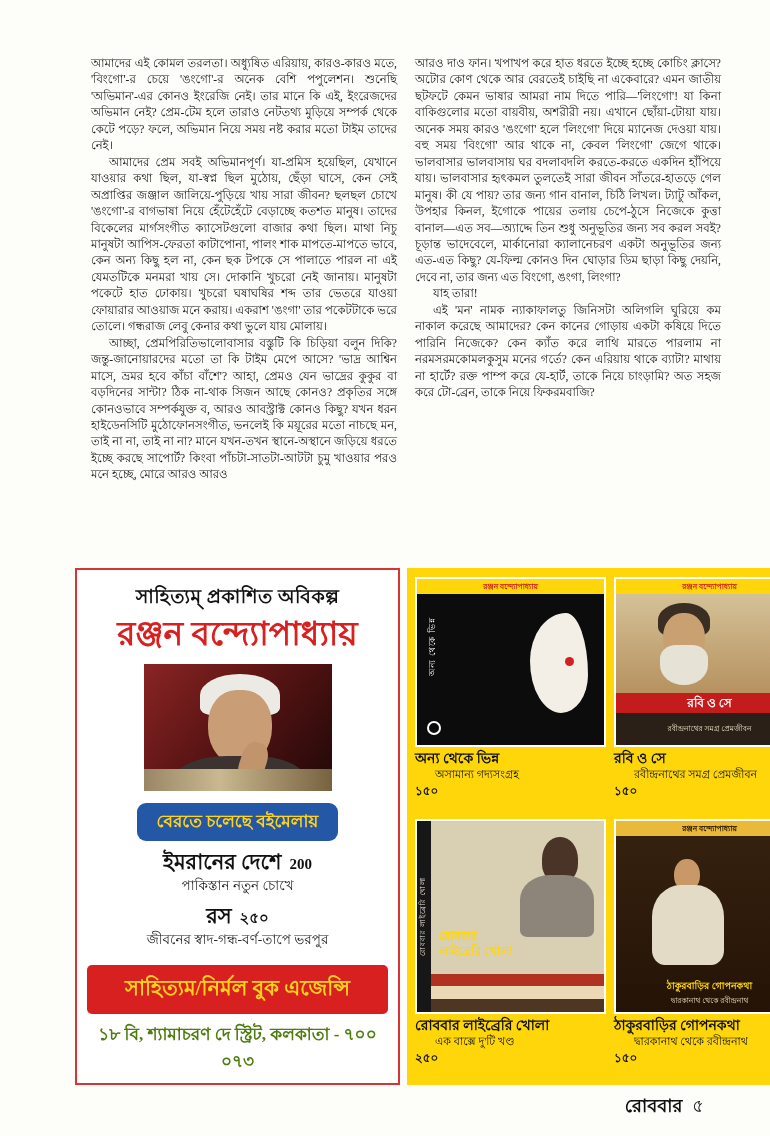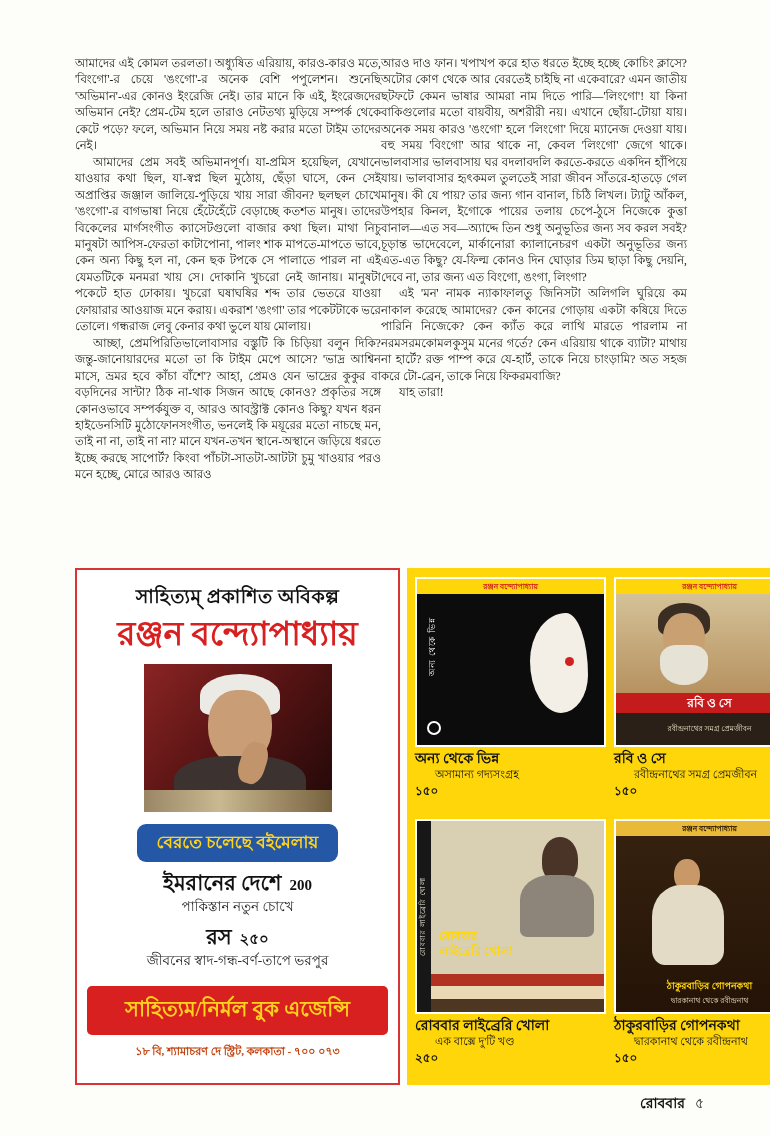--- a/index.html
+++ b/index.html
@@ -4,22 +4,22 @@
 <style>
   * { margin:0; padding:0; box-sizing:border-box; }
   html,body { background:#fbfaf6; }
   body { font-family:"Liberation Serif","DejaVu Serif",serif; }
   .page{
     position:relative; width:770px; height:1136px; margin:0 auto;
     background:#fdfdfa; overflow:hidden; color:#1a1a1a;
   }
   
   .text-columns{
-    position:absolute; left:75px; top:56px; width:630px; height:505px;
-    display:flex; font-family:Liberation Serif, serif;
+    position:absolute; left:91px; top:56px; width:630px; height:505px;
+    display:flex; gap:18px;font-family:Liberation Serif, serif;
   }
   .col{ width:306px; font-size:11.6px; line-height:1.42; text-align:justify; color:#151515;}
   .col p{ margin:0; }
   .col p.indent{ text-indent:18px; }
   
   .ad-section{
     position:absolute; left:75px; top:568px; width:738px; height:517px;
     display:flex; gap:7px;
   }
   .ad-left{
@@ -48,21 +48,21 @@
     background:#2457a6; color:#ffd21c; font-weight:bold; font-size:17px;
     padding:5px 20px; border-radius:9px; margin:2px 0 8px;
   }
   .bookline{ font-size:21px; font-weight:bold; color:#111; line-height:1.25; }
   .bookline .price{ font-size:15px; font-weight:bold; margin-left:8px; }
   .subline{ font-size:13.5px; color:#222; margin-bottom:5px; }
   .agency{
     width:100%; background:#d82020; color:#ffd21c; font-weight:bold;
     font-size:21px; padding:7px 4px; border-radius:5px; margin:8px 0 8px;
   }
-  .addr{ font-size:11px; font-weight:bold; color:#c2410c; line-height:1.55; }
+  .addr{ font-size:17px; font-weight:bold; color:#4d7c0f; line-height:1.55; }
   
   .ad-right{
     flex:1; background:#ffd60a; padding:9px 8px;
     display:grid; grid-template-columns:1fr 1fr; column-gap:8px; row-gap:10px;
   }
   .book-card{ display:flex; flex-direction:column; }
   .cover{ position:relative; width:100%; border:2px solid #fff; overflow:hidden; }
   .cover .strip{ position:absolute; left:0; top:0; width:100%; height:15px;
     font-size:7.5px; font-weight:bold; text-align:center; line-height:15px; }
   .cap-title{ font-size:14px; font-weight:bold; color:#111; margin-top:4px; line-height:1.2;}
@@ -113,38 +113,38 @@
   .c4 .strip{ background:#e9b93a; color:#201000; }
   .c4-head{ position:absolute; left:58px; top:38px; width:26px; height:32px;
     background:#c89868; border-radius:48%; }
   .c4-robe{ position:absolute; left:36px; top:64px; width:72px; height:80px;
     background:#e4dbc6; border-radius:40% 40% 18% 18%; }
   .c4-title{ position:absolute; left:0; bottom:18px; width:100%;
     color:#ffd60a; font-weight:bold; font-size:9.5px; text-align:center; }
   .c4-sub{ position:absolute; left:0; bottom:5px; width:100%;
     color:#f2e6c8; font-size:7.5px; text-align:center; }
   
-  .footer{ position:absolute; right:66px; top:1092px; font-size:14px; color:#111;text-align:center; }
+  .footer{ position:absolute; right:66px; top:1092px; font-size:18px; color:#111;text-align:center; }
   .footer .mag{ font-weight:bold; margin-right:10px; }
 </style>
 </head>
 <body>
 
 <div class="page">
 
   <div class="text-columns">
     <div class="col">
       <p>আমাদের এই কোমল তরলতা। অধ্যুষিত এরিয়ায়, কারও-কারও মতে, 'বিংগো'-র চেয়ে 'ঙংগো'-র অনেক বেশি পপুলেশন। শুনেছি 'অভিমান'-এর কোনও ইংরেজি নেই। তার মানে কি এই, ইংরেজদের অভিমান নেই? প্রেম-টেম হলে তারাও নেটতথ্য মুড়িয়ে সম্পর্ক থেকে কেটে পড়ে? ফলে, অভিমান নিয়ে সময় নষ্ট করার মতো টাইম তাদের নেই।</p>
       <p class="indent">আমাদের প্রেম সবই অভিমানপূর্ণ। যা-প্রমিস হয়েছিল, যেখানে যাওয়ার কথা ছিল, যা-স্বপ্ন ছিল মুঠোয়, ছেঁড়া ঘাসে, কেন সেই অপ্রাপ্তির জঞ্জাল জালিয়ে-পুড়িয়ে খায় সারা জীবন? ছলছল চোখে 'ঙংগো'-র বাগভাষা নিয়ে হেঁটেহেঁটে বেড়াচ্ছে কতশত মানুষ। তাদের বিকেলের মার্গসংগীত ক্যাসেটগুলো বাজার কথা ছিল। মাথা নিচু মানুষটা আপিস-ফেরতা কাটাপোনা, পালং শাক মাপতে-মাপতে ভাবে, কেন অন্য কিছু হল না, কেন ছক টপকে সে পালাতে পারল না এই যেমতটিকে মনমরা খায় সে। দোকানি খুচরো নেই জানায়। মানুষটা পকেটে হাত ঢোকায়। খুচরো ঘষাঘষির শব্দ তার ভেতরে যাওয়া ফোয়ারার আওয়াজ মনে করায়। একরাশ 'ঙংগা' তার পকেটটাকে ভরে তোলে। গন্ধরাজ লেবু কেনার কথা ভুলে যায় মোলায়।</p>
       <p class="indent">আচ্ছা, প্রেমপিরিতিভালোবাসার বস্তুটি কি চিড়িয়া বলুন দিকি? জন্তু-জানোয়ারদের মতো তা কি টাইম মেপে আসে? 'ভাদ্র আশ্বিন মাসে, ভ্রমর হবে কাঁচা বাঁশে'? আহা, প্রেমও যেন ভাদ্রের কুকুর বা বড়দিনের সান্টা? ঠিক না-থাক সিজন আছে কোনও? প্রকৃতির সঙ্গে কোনওভাবে সম্পর্কযুক্ত ব, আরও আবস্ট্রাক্ট কোনও কিছু? যখন ধরন হাইডেনসিটি মুঠোফোনসংগীত, ভনলেই কি ময়ূরের মতো নাচছে মন, তাই না না, তাই না না? মানে যখন-তখন স্থানে-অস্থানে জড়িয়ে ধরতে ইচ্ছে করছে সাপোর্ট? কিংবা পাঁচটা-সাতটা-আটটা চুমু খাওয়ার পরও মনে হচ্ছে, মোরে আরও আরও</p>
     </div>
     <div class="col">
       <p>আরও দাও ফান। খপাখপ করে হাত ধরতে ইচ্ছে হচ্ছে কোচিং ক্লাসে? অটোর কোণ থেকে আর বেরতেই চাইছি না একেবারে? এমন জাতীয় ছটফটে কেমন ভাষার আমরা নাম দিতে পারি—'লিংগো'! যা কিনা বাকিগুলোর মতো বায়বীয়, অশরীরী নয়। এখানে ছোঁয়া-টোয়া যায়। অনেক সময় কারও 'ঙংগো' হলে 'লিংগো' দিয়ে ম্যানেজ দেওয়া যায়। বহু সময় 'বিংগো' আর থাকে না, কেবল 'লিংগো' জেগে থাকে। ভালবাসার ভালবাসায় ঘর বদলাবদলি করতে-করতে একদিন হাঁপিয়ে যায়। ভালবাসার হৃৎকমল তুলতেই সারা জীবন সাঁতরে-হাতড়ে গেল মানুষ। কী যে পায়? তার জন্য গান বানাল, চিঠি লিখল। ট্যাটু আঁকল, উপহার কিনল, ইগোকে পায়ের তলায় চেপে-ঠুসে নিজেকে কুত্তা বানাল—এত সব—অ্যাদ্দে তিন শুধু অনুভূতির জন্য সব করল সবই? চূড়ান্ত ভাদেবেলে, মার্কানোরা ক্যালানেচরণ একটা অনুভূতির জন্য এত-এত কিছু? যে-ফিল্ম কোনও দিন ঘোড়ার ডিম ছাড়া কিছু দেয়নি, দেবে না, তার জন্য এত বিংগো, ঙংগা, লিংগা?</p>
+      <p class="indent">যাহ তারা!</p>
       <p class="indent">এই 'মন' নামক ন্যাকাফালতু জিনিসটা অলিগলি ঘুরিয়ে কম নাকাল করেছে আমাদের? কেন কানের গোড়ায় একটা কষিয়ে দিতে পারিনি নিজেকে? কেন ক্যাঁত করে লাথি মারতে পারলাম না নরমসরমকোমলকুসুম মনের গর্তে? কেন এরিয়ায় থাকে ব্যাটা? মাথায় না হার্টে? রক্ত পাম্প করে যে-হার্ট, তাকে নিয়ে চাংড়ামি? অত সহজ করে টো-ব্রেন, তাকে নিয়ে ফিকরমবাজি?</p>
-      <p class="indent">যাহ তারা!</p>
     </div>
   </div>
 
   <div class="ad-section">
 
     <div class="ad-left">
       <div class="pub-line">সাহিত্যম্ প্রকাশিত অবিকল্প</div>
       <div class="author-name">রঞ্জন বন্দ্যোপাধ্যায়</div>
 
       <div class="author-photo">

